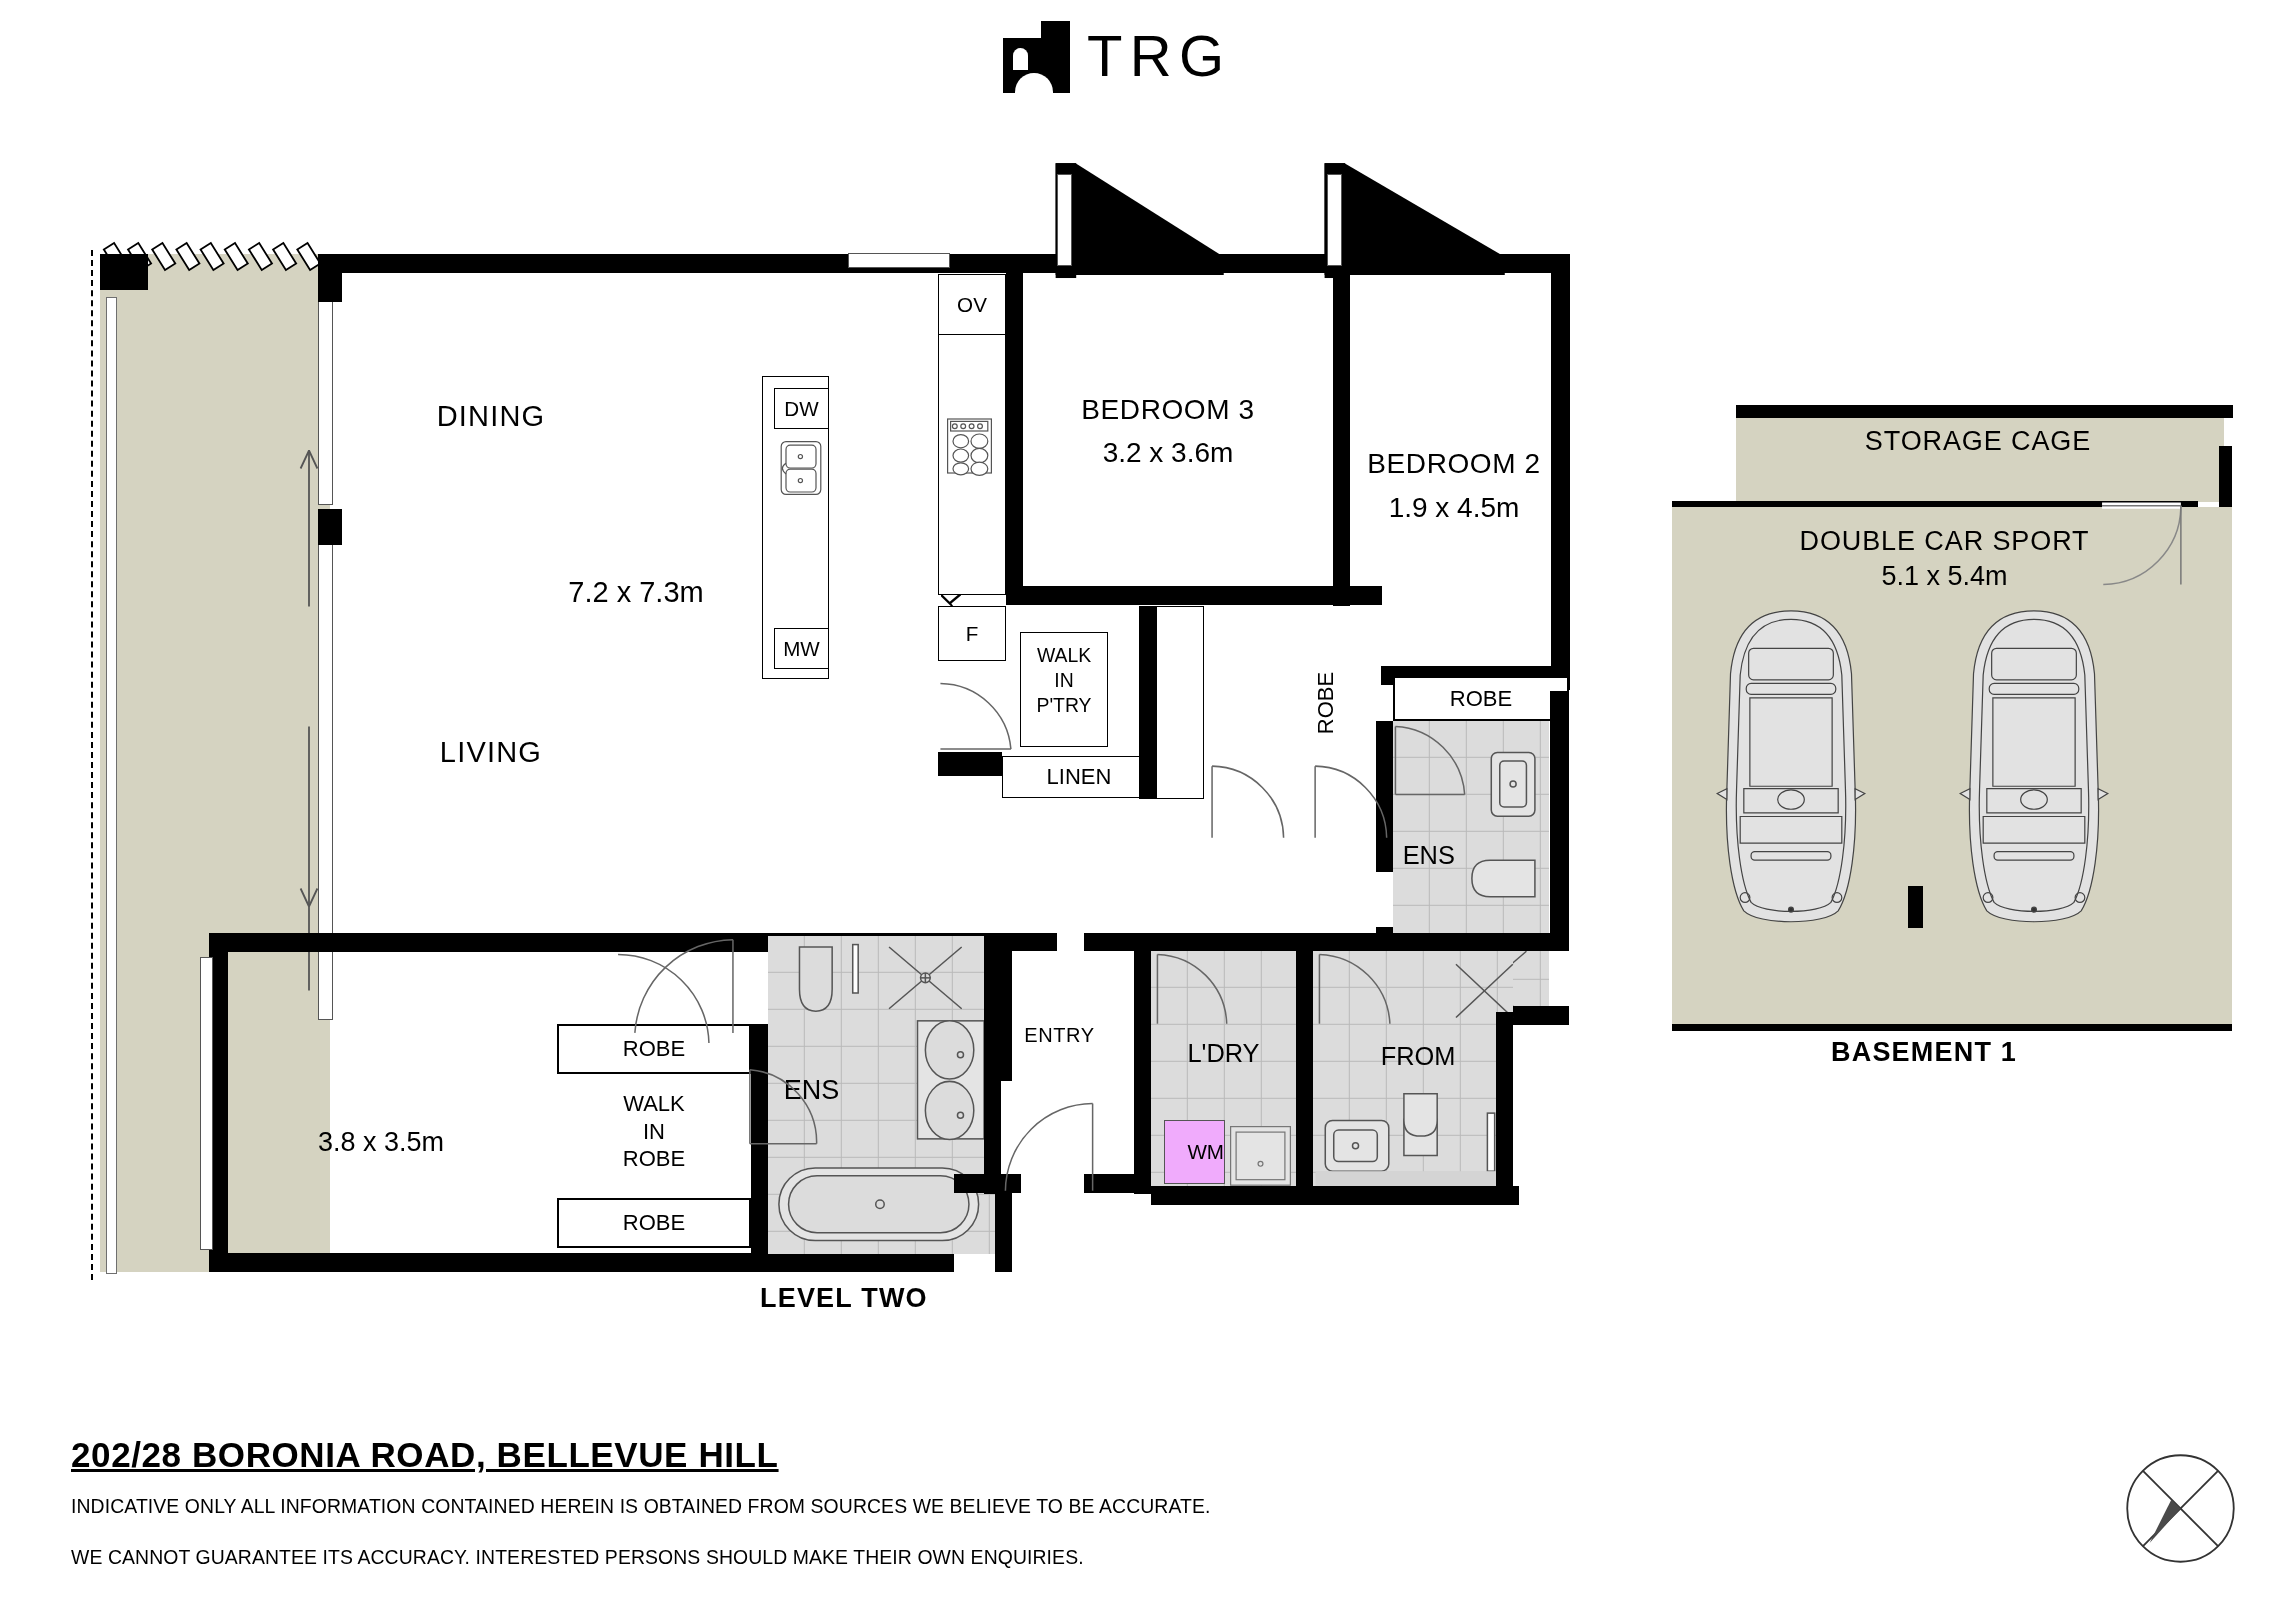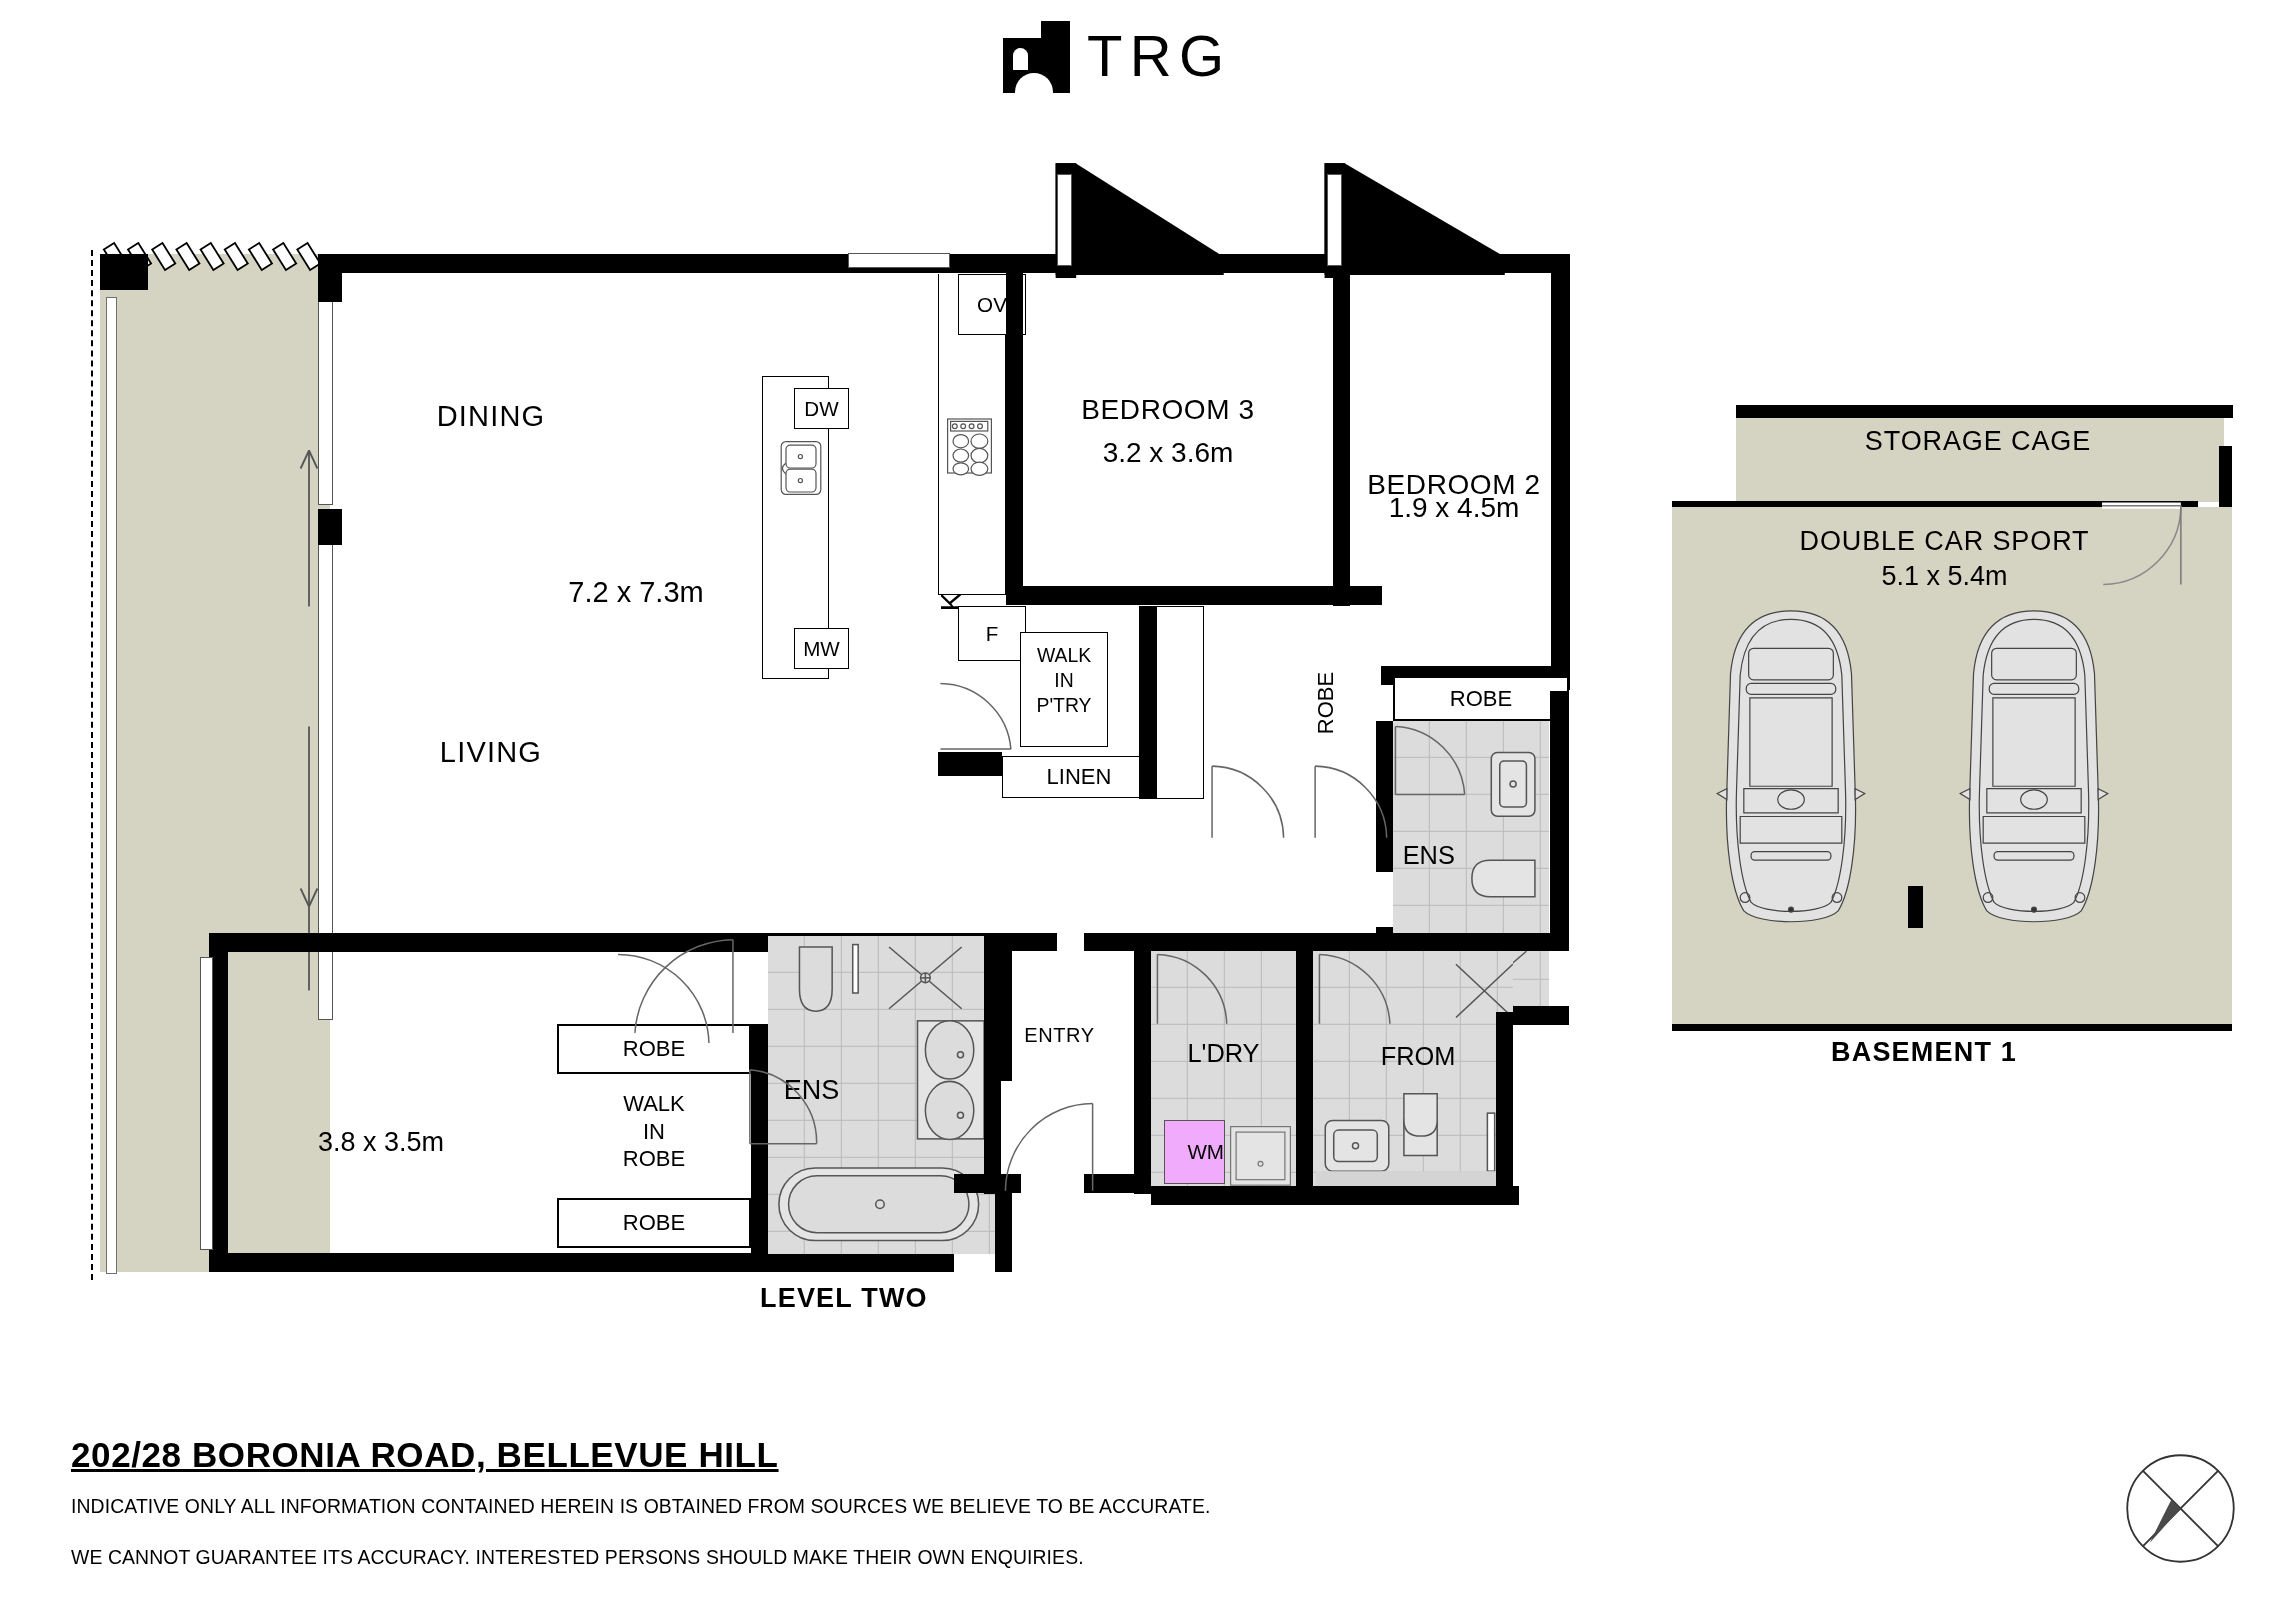--- a/index.html
+++ b/index.html
@@ -23,21 +23,21 @@
   .tile{
     background:#dcdcdc;
     background-image:
       linear-gradient(to right, #b9b9b9 0, #b9b9b9 1.2px, transparent 1.2px),
       linear-gradient(to bottom, #b9b9b9 0, #b9b9b9 1.2px, transparent 1.2px);
     background-size:37px 37px;
     background-position:-1.2px -1.2px;
   }
   .lbl{position:absolute;text-align:center;line-height:1.16;white-space:pre-line;}
   .cab{border:1.8px solid #000;background:#fff;box-sizing:border-box;
-       display:flex;align-items:center;justify-content:center;font-size:20.6px;margin-left:20px;}
+       display:flex;align-items:center;justify-content:center;font-size:20.6px;}
   .dashed-left{border-left:2.4px dashed #000;}
   svg{display:block;overflow:visible;}
   
   #addr{left:71px;top:1435px;font-size:35px;font-weight:700;letter-spacing:0.6px;text-decoration:underline;}
   .disc{left:71px;font-size:19.4px;letter-spacing:0.1px;}
   #lvl2{left:760px;top:1283px;font-size:27px;font-weight:700;letter-spacing:1.2px;}
   #bsmt{left:1842px;top:1036px;font-size:27px;font-weight:700;letter-spacing:1.2px;}
 </style>
 </head>
 <body>
@@ -230,21 +230,21 @@
     <div style="width:193px;height:48px;transform:rotate(-90deg) translate(-72px,72px);font-size:22px;display:flex;align-items:center;justify-content:center;">ROBE</div>
   </div>
 
   <svg class="abs" style="left:1287px;top:145px;" width="363" height="130" viewBox="0 0 600 215">
     <polygon points="62,30 95,30 360,185 360,215 62,215" fill="#000"></polygon>
     <rect x="62" y="30" width="34" height="190" fill="#000"></rect>
   </svg>
   <div class="abs wall" style="left:1350px;top:254px;width:218px;height:19.4px;"></div>
   <div class="abs" style="left:1327px;top:174px;width:13.3px;height:90px;border:1.8px solid #555;background:#fff;"></div>
   <div class="abs wall" style="left:1551px;top:254px;width:19.4px;height:436px;"></div>
-  <div class="lbl" style="left:1333px;top:448px;width:242px;font-size:28px;letter-spacing:0.6px;margin-top:21px;">BEDROOM 2</div>
+  <div class="lbl" style="left:1333px;top:448px;width:242px;font-size:28px;letter-spacing:0.6px;">BEDROOM 2</div>
   <div class="lbl" style="left:1333px;top:492px;width:242px;font-size:28px;">1.9 x 4.5m</div>
   <div class="abs wall" style="left:1381px;top:666px;width:188px;height:19.4px;"></div>
 
   <div class="abs" style="left:1393px;top:676px;width:176px;height:45px;border:2.4px solid #000;background:#fff;box-sizing:border-box;display:flex;align-items:center;justify-content:center;font-size:22px;">
     <span>ROBE</span>
   </div>
 
   <div class="abs tile" style="left:1393px;top:721px;width:156px;height:303px;"></div>
   <div class="lbl" style="left:1393px;top:841px;width:121px;font-size:25.4px;text-align:left;padding-left:9.7px;">ENS</div>
   <svg class="abs" style="left:1393px;top:721px;" width="159" height="306" fill="#e4e4e4" stroke="#555" stroke-width="2.5" viewBox="0 0 262 505">

